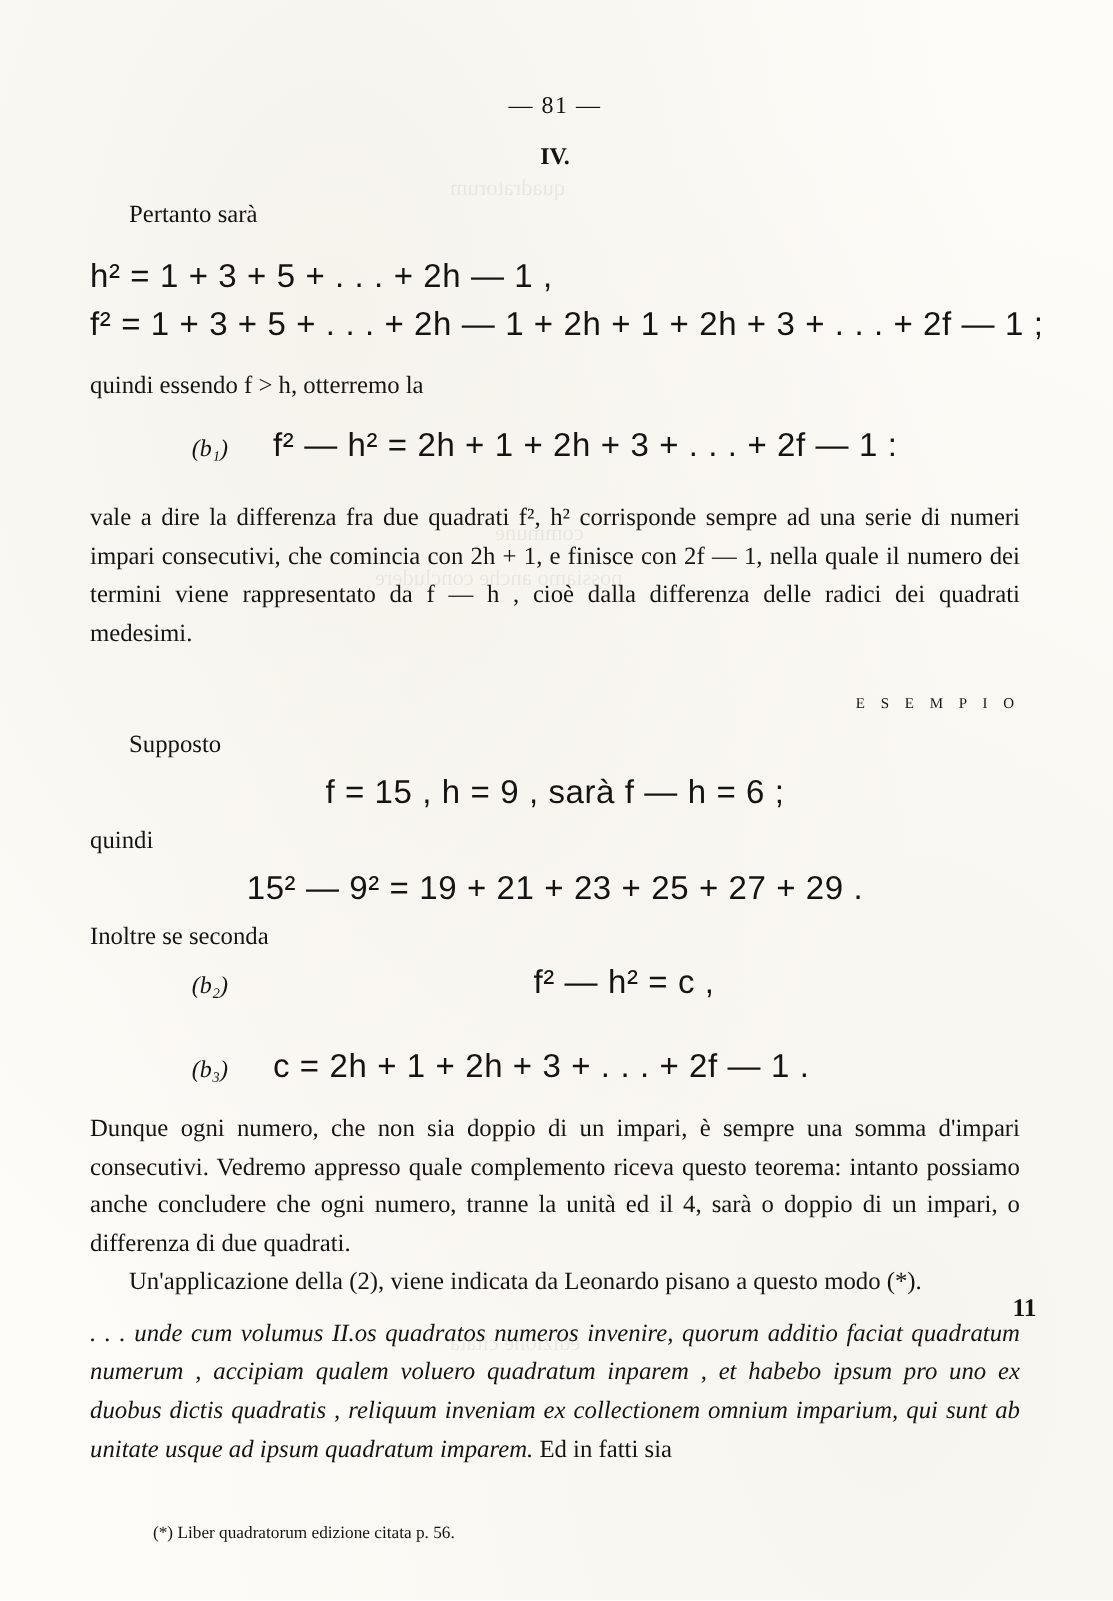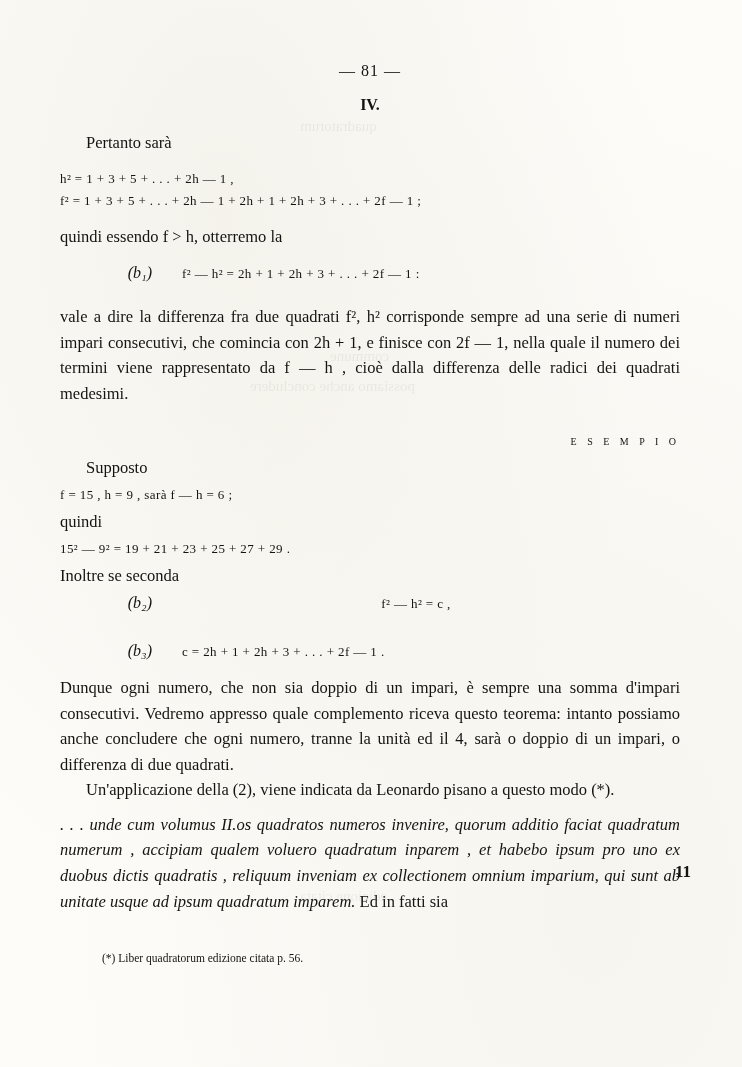--- a/index.html
+++ b/index.html
@@ -47,29 +47,29 @@
     font-size: 16.5px;
     line-height: 1.55;
     text-align: justify;
   }
   .indent { text-indent: 26px; }
   .spacer-s { height: 9px; }
   .spacer-m { height: 16px; }
   .spacer-l { height: 26px; }
 
   .math {
-    font-family: Liberation Serif, serif;
-    font-size: 13px;
+    font-family: Liberation Sans, sans-serif;
+    font-size: 22px;
     letter-spacing: .4px;
     white-space: nowrap;
   }
   .math i, .it { font-style: italic; }
 
   .display { margin: 6px 0 6px 0; }
-  .display-center { }
+  .display-center { text-align: center; }
   .eqrow {
     display: flex;
     align-items: baseline;
   }
   .eqtag {
     width: 92px;
     flex: 0 0 92px;
     font-style: italic;
     font-size: 16px;
     text-align: right;

